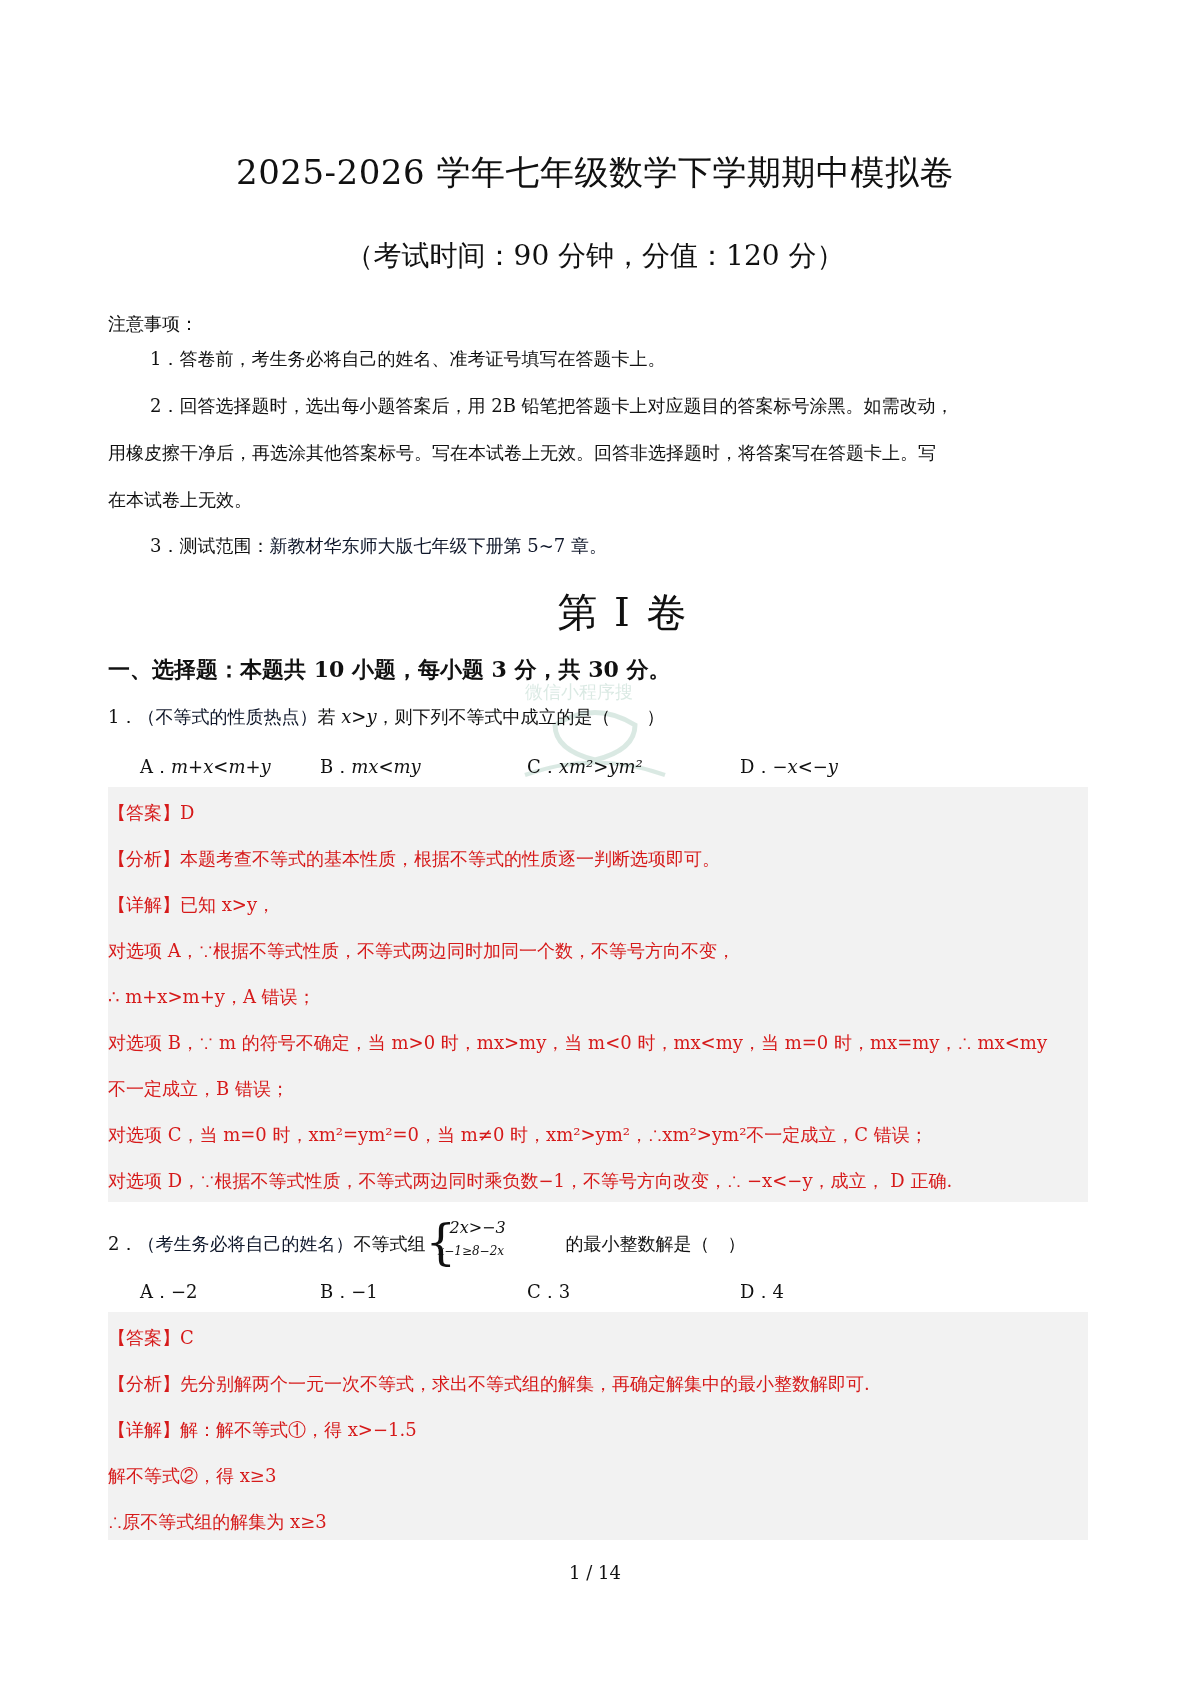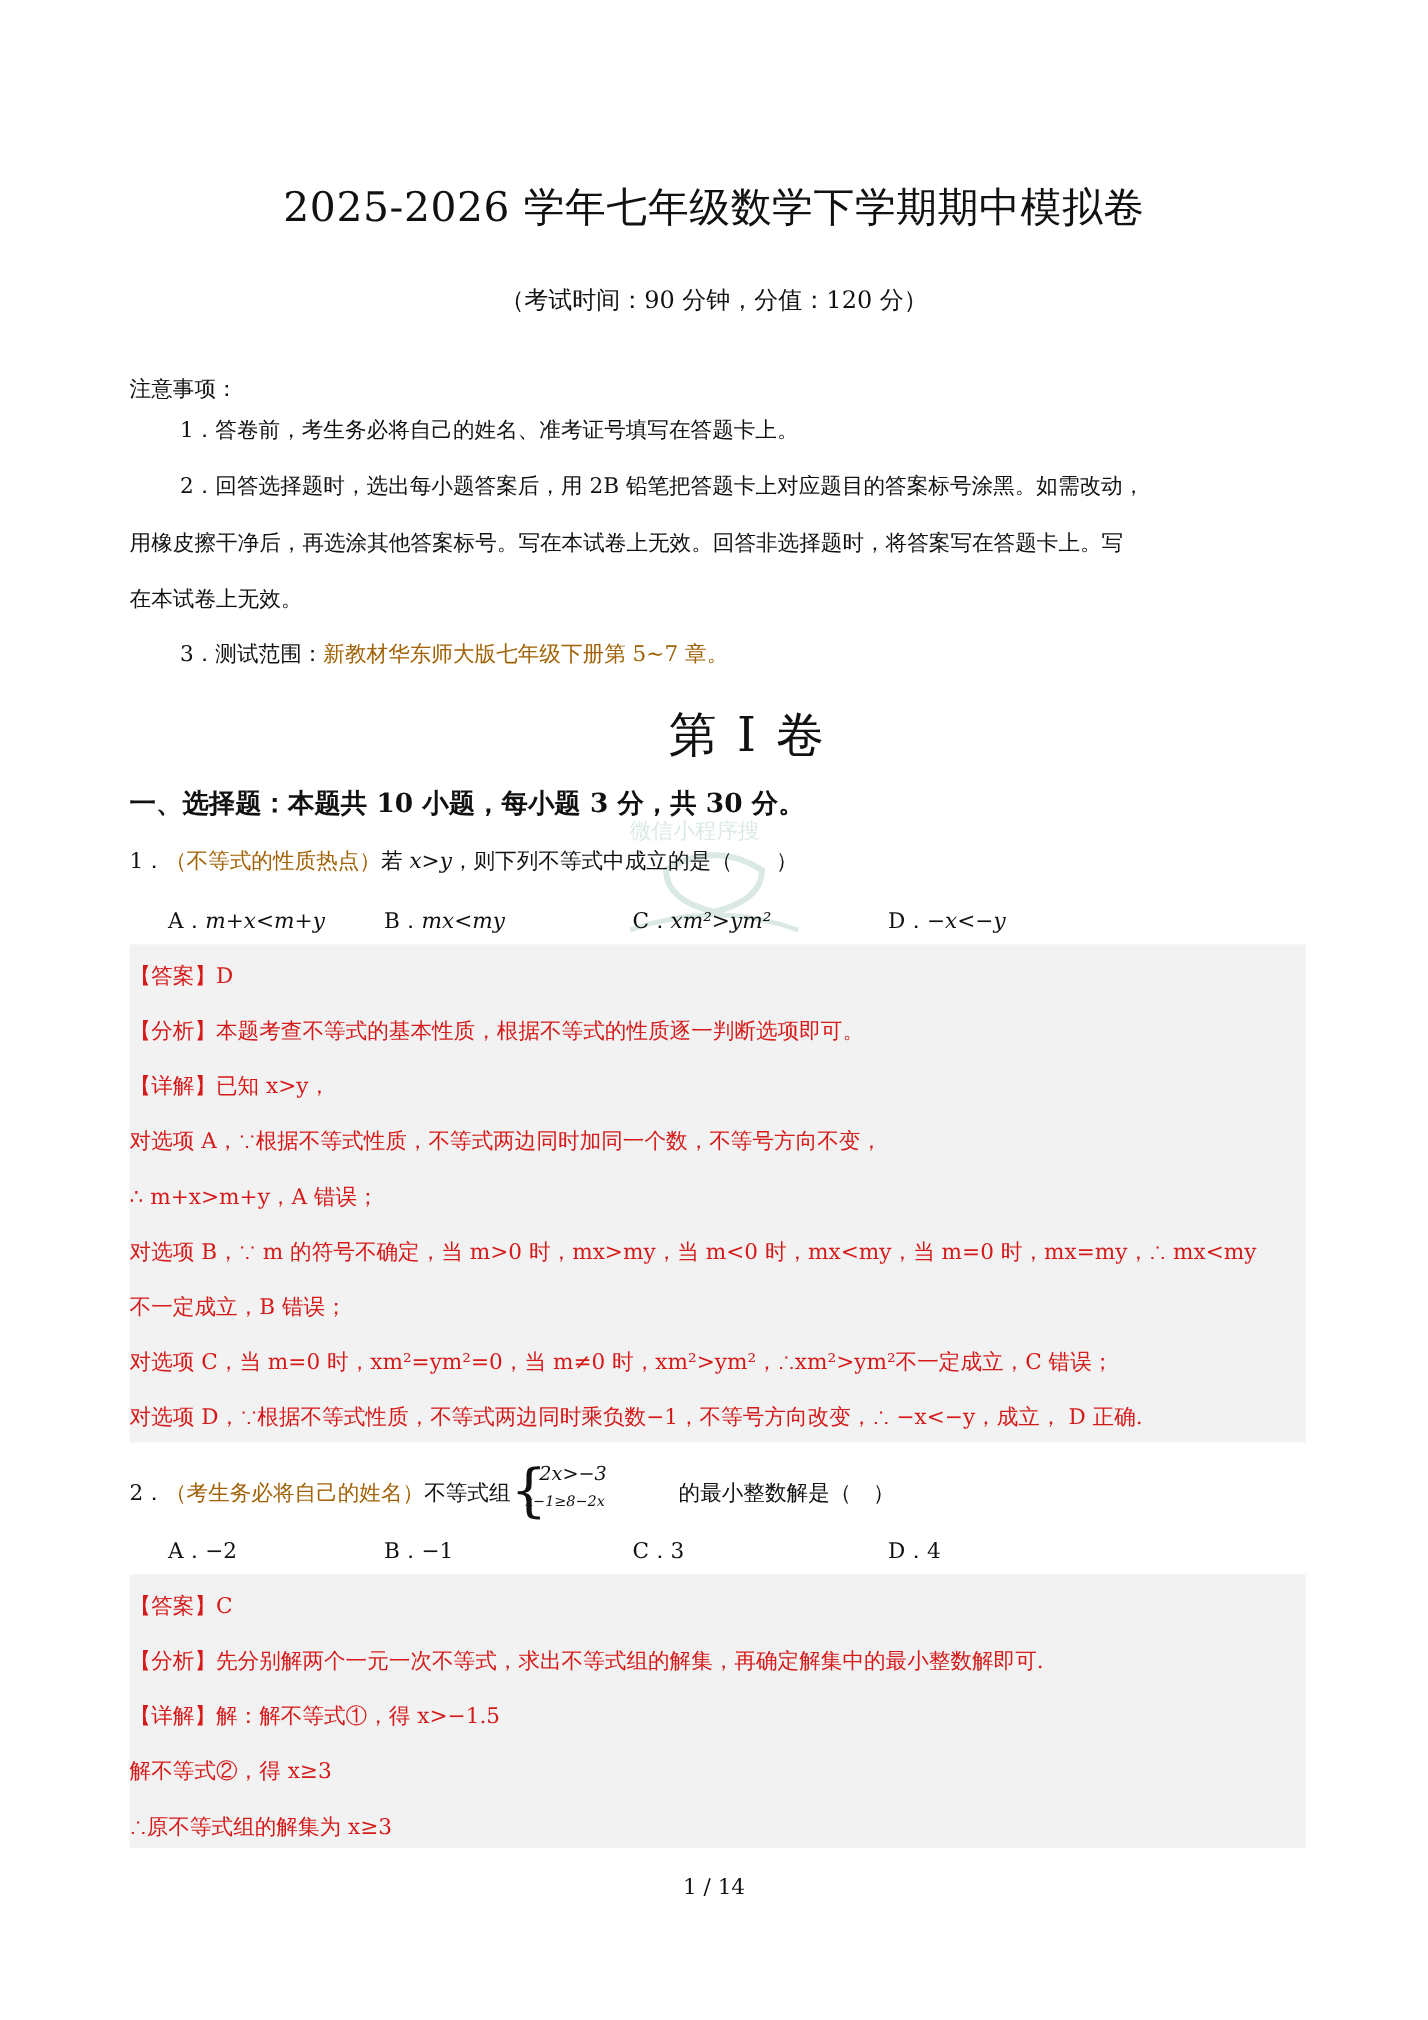--- a/index.html
+++ b/index.html
@@ -2,25 +2,25 @@
 <html><head>
 <meta charset="utf-8">
 <style>
   html, body { margin: 0; padding: 0; background: #ffffff; }
   body { width: 1190px; height: 1683px; position: relative; overflow: hidden;
          font-family: "DejaVu Serif", "Liberation Serif", serif; color: #111; }
   .page { position: absolute; left: 0; top: 0; width: 1190px; height: 1683px; }
   .title { position: absolute; top: 150px; left: 0; width: 1190px; text-align: center;
            font-size: 34px; letter-spacing: 0.5px; }
   .subtitle { position: absolute; top: 237px; left: 0; width: 1190px; text-align: center;
-              font-size: 20px; }
+              font-size: 28px; }
   .notes-label { position: absolute; top: 312px; left: 108px; font-size: 18px; }
   .note { position: absolute; left: 108px; width: 980px; font-size: 18px; line-height: 47px; }
   .note .indent { display: inline-block; width: 42px; }
-  .red { color: #a16207; }
+  .red { color: #0f172a; }
   .vol { position: absolute; top: 585px; left: 0; width: 1190px; text-align: center;
          font-size: 40px; letter-spacing: 2px; padding-left: 28px; }
   .section { position: absolute; top: 655px; left: 108px; font-size: 22px; font-weight: bold; }
   .q { position: absolute; left: 108px; font-size: 18px; }
   .opts { position: absolute; left: 140px; font-size: 18px; width: 900px; }
   .opt { position: absolute; top: 0; white-space: nowrap; }
   i, .m { font-style: italic; }
   .ansbox { position: absolute; left: 108px; width: 980px; background: #f2f2f2; }
   .ansline { position: absolute; left: 0; font-size: 18px; color: #d61a1a; white-space: nowrap; }
   .pageno { position: absolute; top: 1562px; left: 0; width: 1190px; text-align: center; font-size: 18px; }

